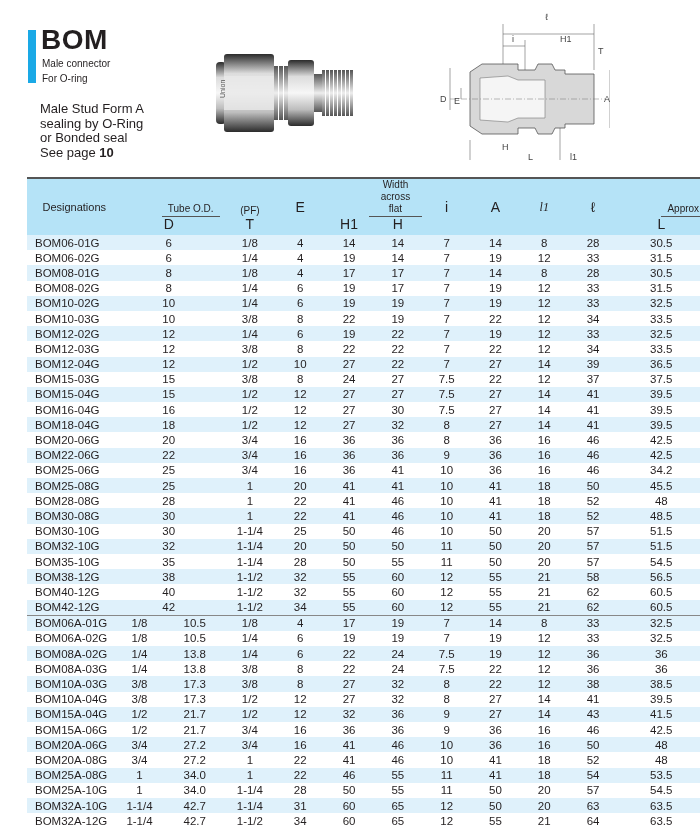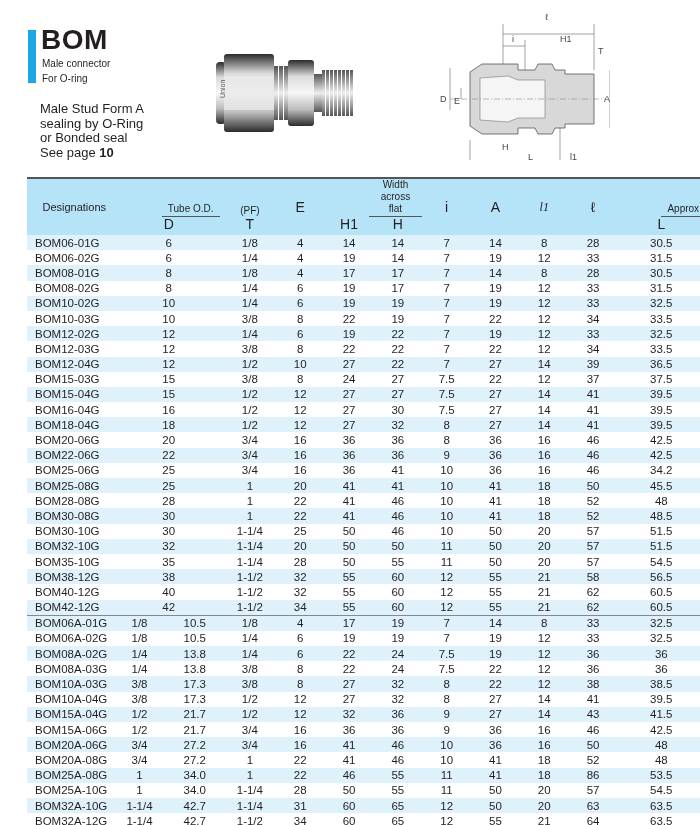--- a/index.html
+++ b/index.html
@@ -618,21 +618,21 @@
         <td class="name">BOM25A-08G</td>
         <td>1</td>
         <td>34.0</td>
         <td>1</td>
         <td>22</td>
         <td>46</td>
         <td>55</td>
         <td>11</td>
         <td>41</td>
         <td>18</td>
-        <td>86</td>
+        <td>54</td>
         <td>53.5</td>
       </tr>
       <tr>
         <td class="name">BOM25A-10G</td>
         <td>1</td>
         <td>34.0</td>
         <td>1-1/4</td>
         <td>28</td>
         <td>50</td>
         <td>55</td>

